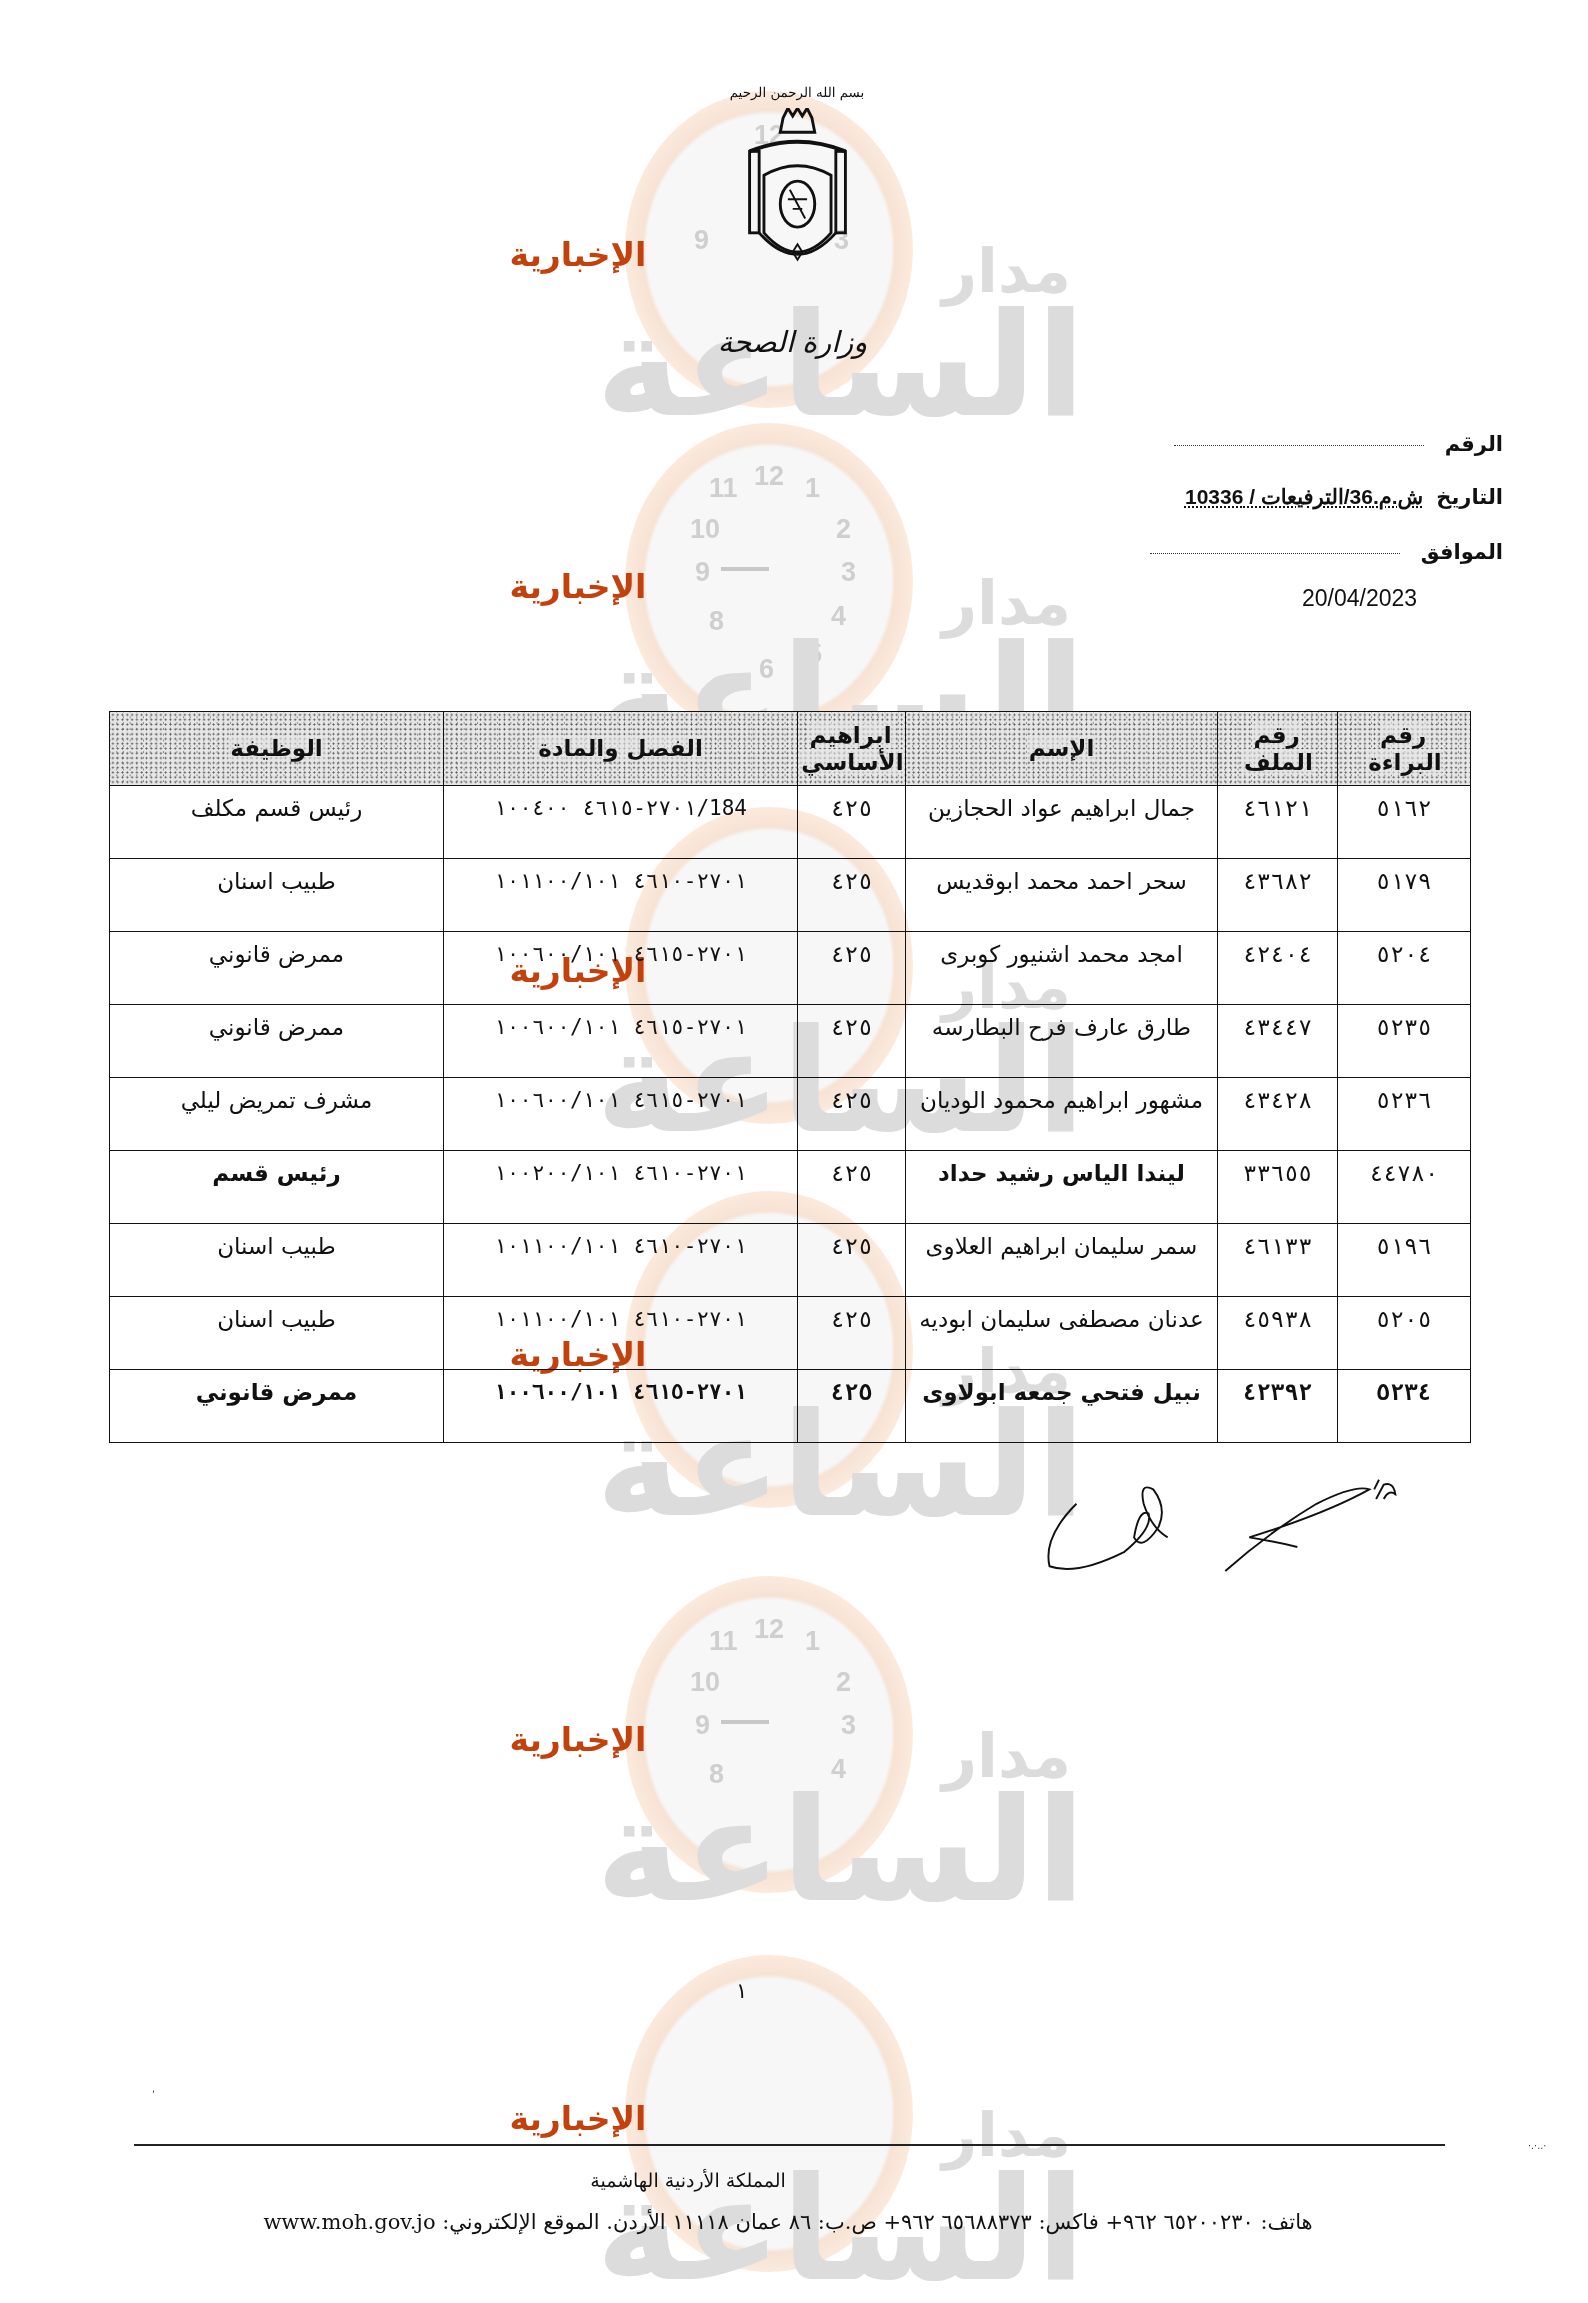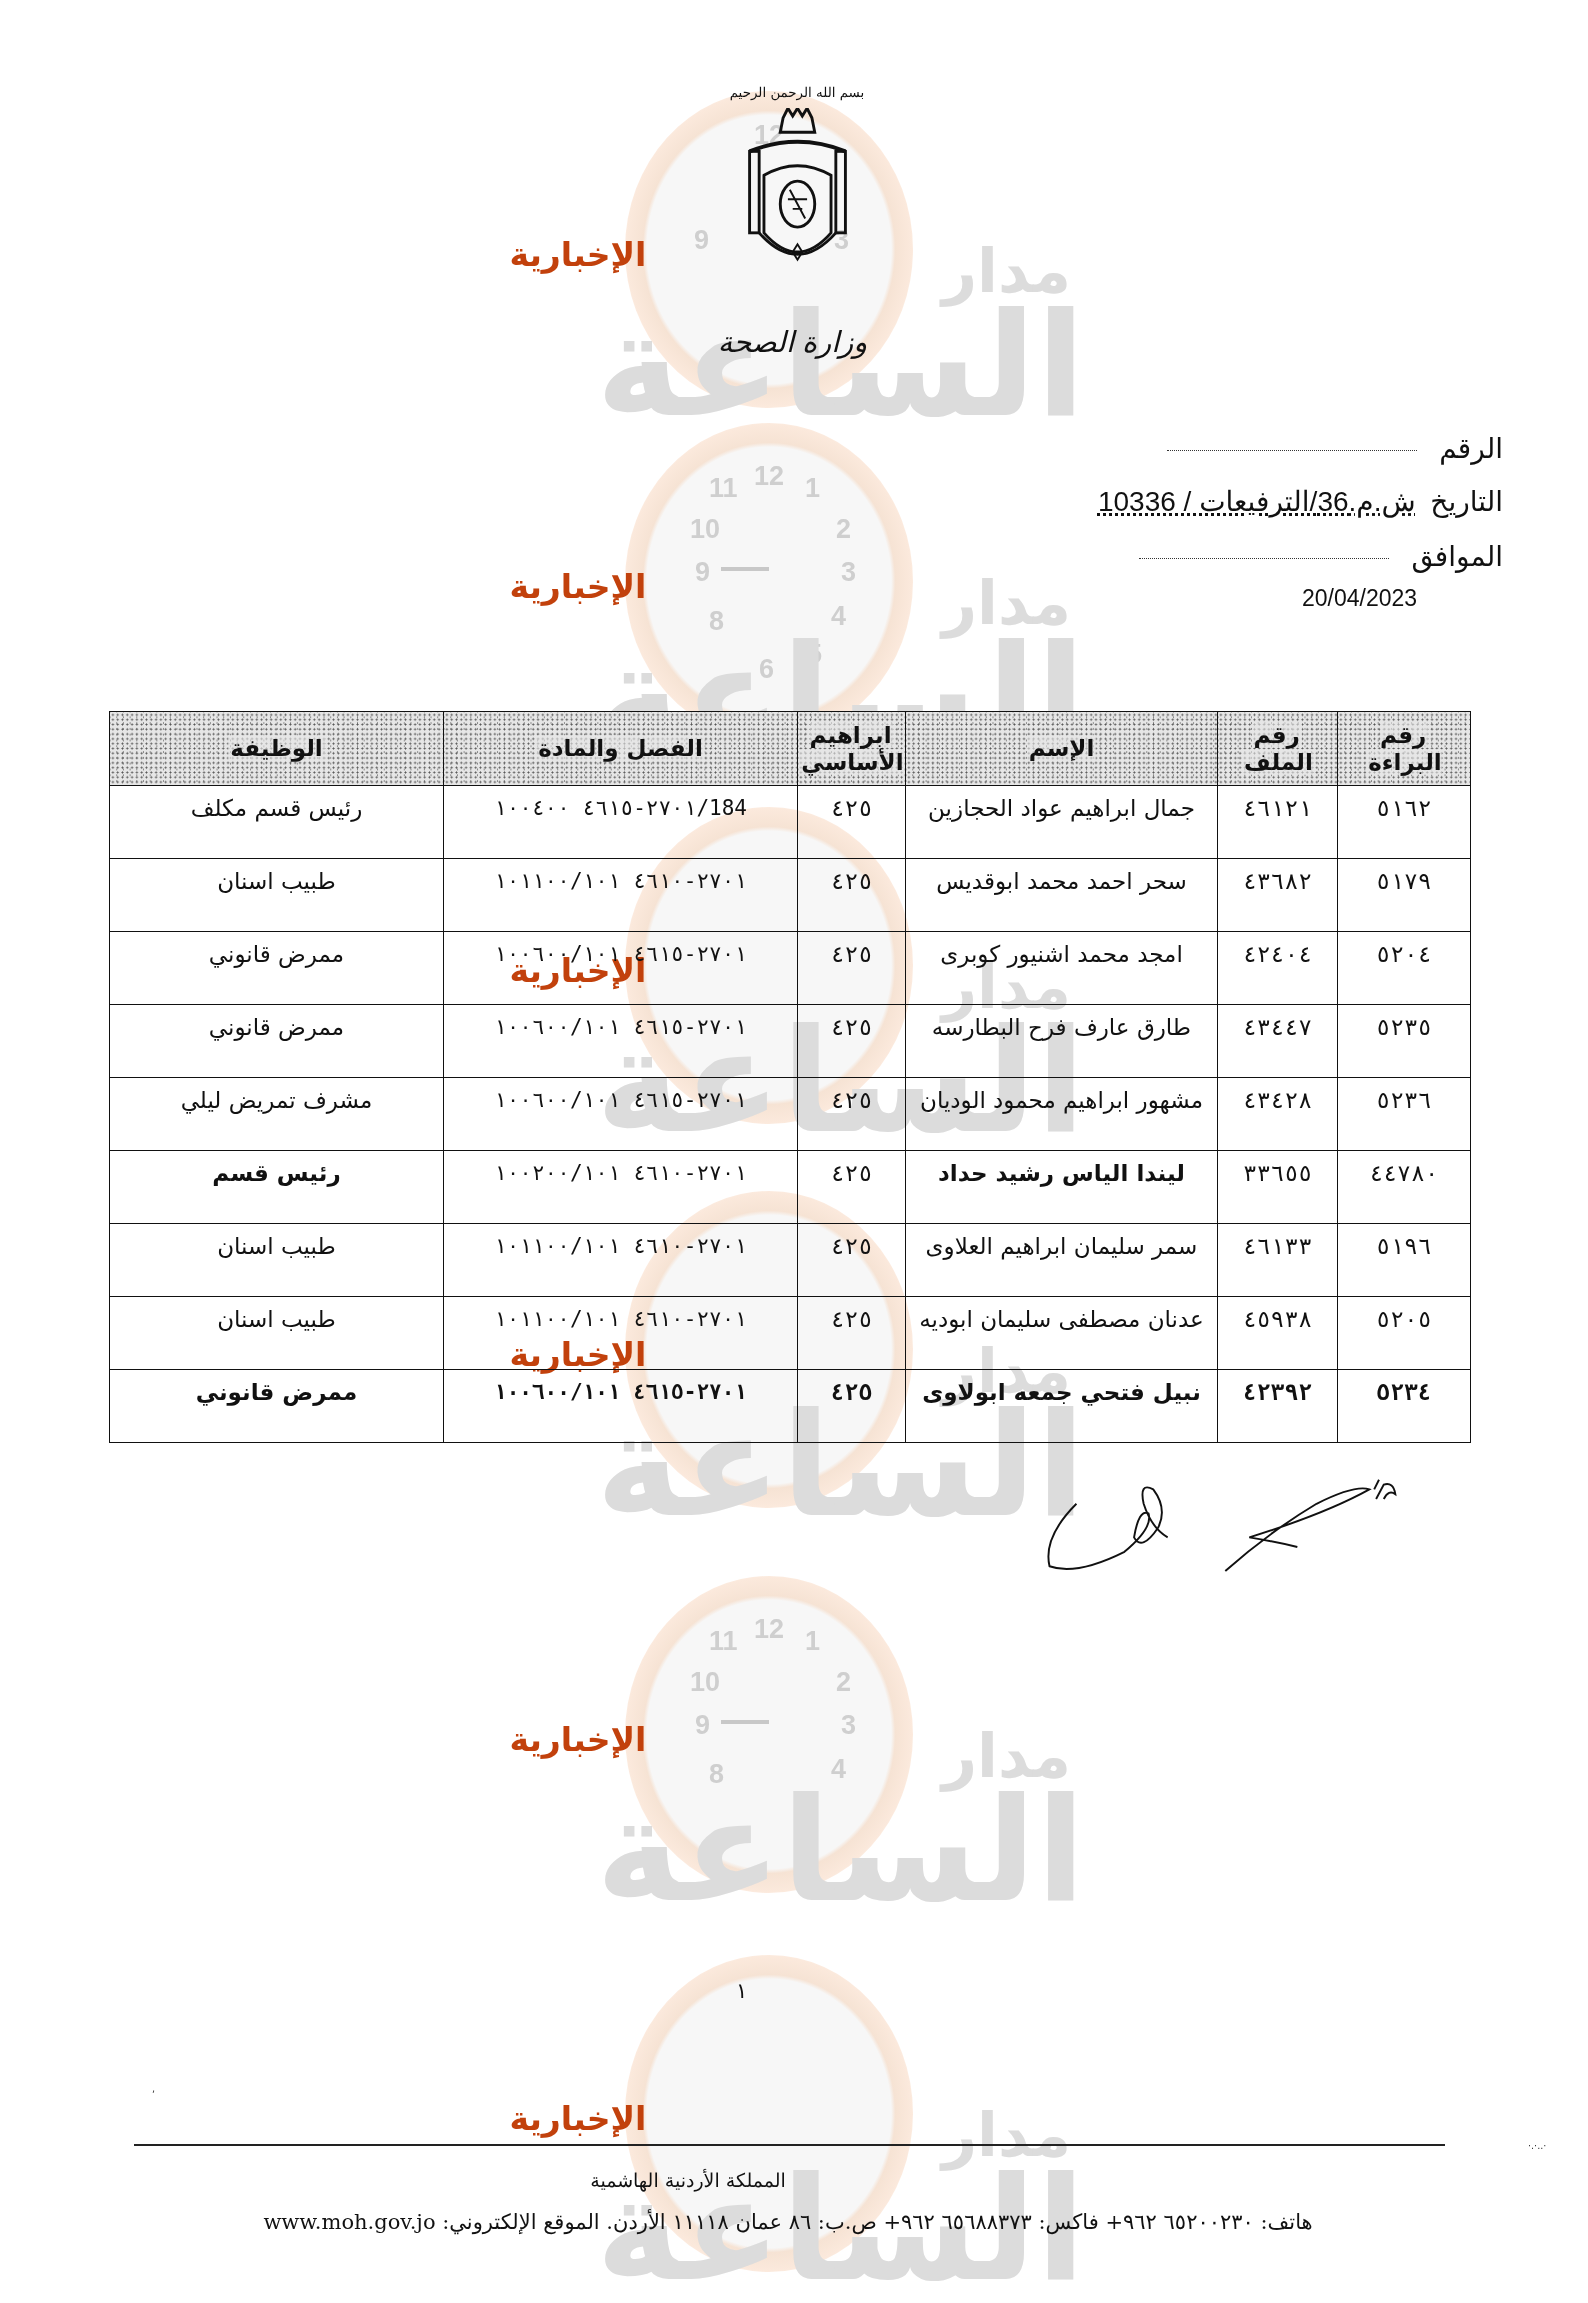--- a/index.html
+++ b/index.html
@@ -16,21 +16,21 @@
      font-weight:bold; color:#dcdcdc; font-size:144px; line-height:1; white-space:nowrap; direction:rtl; }
   .wm .brand { position:absolute; left:423px; top:144px; font-weight:bold; color:#dcdcdc; font-size:61px; direction:rtl; }
   .wm .sub { position:absolute; left:-9.6px; top:144px; font-weight:bold; color:#c2410c; font-size:33px; direction:rtl; }
 
   .crest { position:absolute; left:725px; top:85px; width:144px; text-align:center; }
   .basmala { font-family:"DejaVu Serif", serif; font-size:13.4px; direction:rtl; }
   .emblem { margin:7.7px auto 0; width:115px; height:173px; }
   .ministry { position:absolute; left:711px; top:325px; width:163px; text-align:center; font-family:Liberation Sans, sans-serif;
      font-size:29px; font-style:italic; direction:rtl; }
 
-  .meta { position:absolute; right:86px; direction:rtl; font-size:28px; font-family:"DejaVu Sans", sans-serif; }
+  .meta { position:absolute; right:86px; direction:rtl; font-size:21px; font-family:"DejaVu Sans", sans-serif;font-weight:bold; }
   .meta .dots { display:inline-block; width:250px; border-bottom:1.9px dotted #333; margin-right:13.4px; vertical-align:middle; }
   .meta .ref { text-decoration:underline; text-decoration-style:dotted; margin-right:5.8px; font-family:"Liberation Sans", sans-serif; }
   .date-val { position:absolute; left:1302px; top:585px; font-family:"Liberation Sans", sans-serif; font-size:23px; }
 
   table.promo { position:absolute; left:109px; top:711px; width:1360px; border-collapse:collapse; direction:rtl; table-layout:fixed; }
   table.promo th, table.promo td { border:1.9px solid #111; }
   table.promo th {
     height:71px; font-size:23px; font-weight:bold; line-height:1.15;
     background-color:#e6e6e6;
     background-image:

